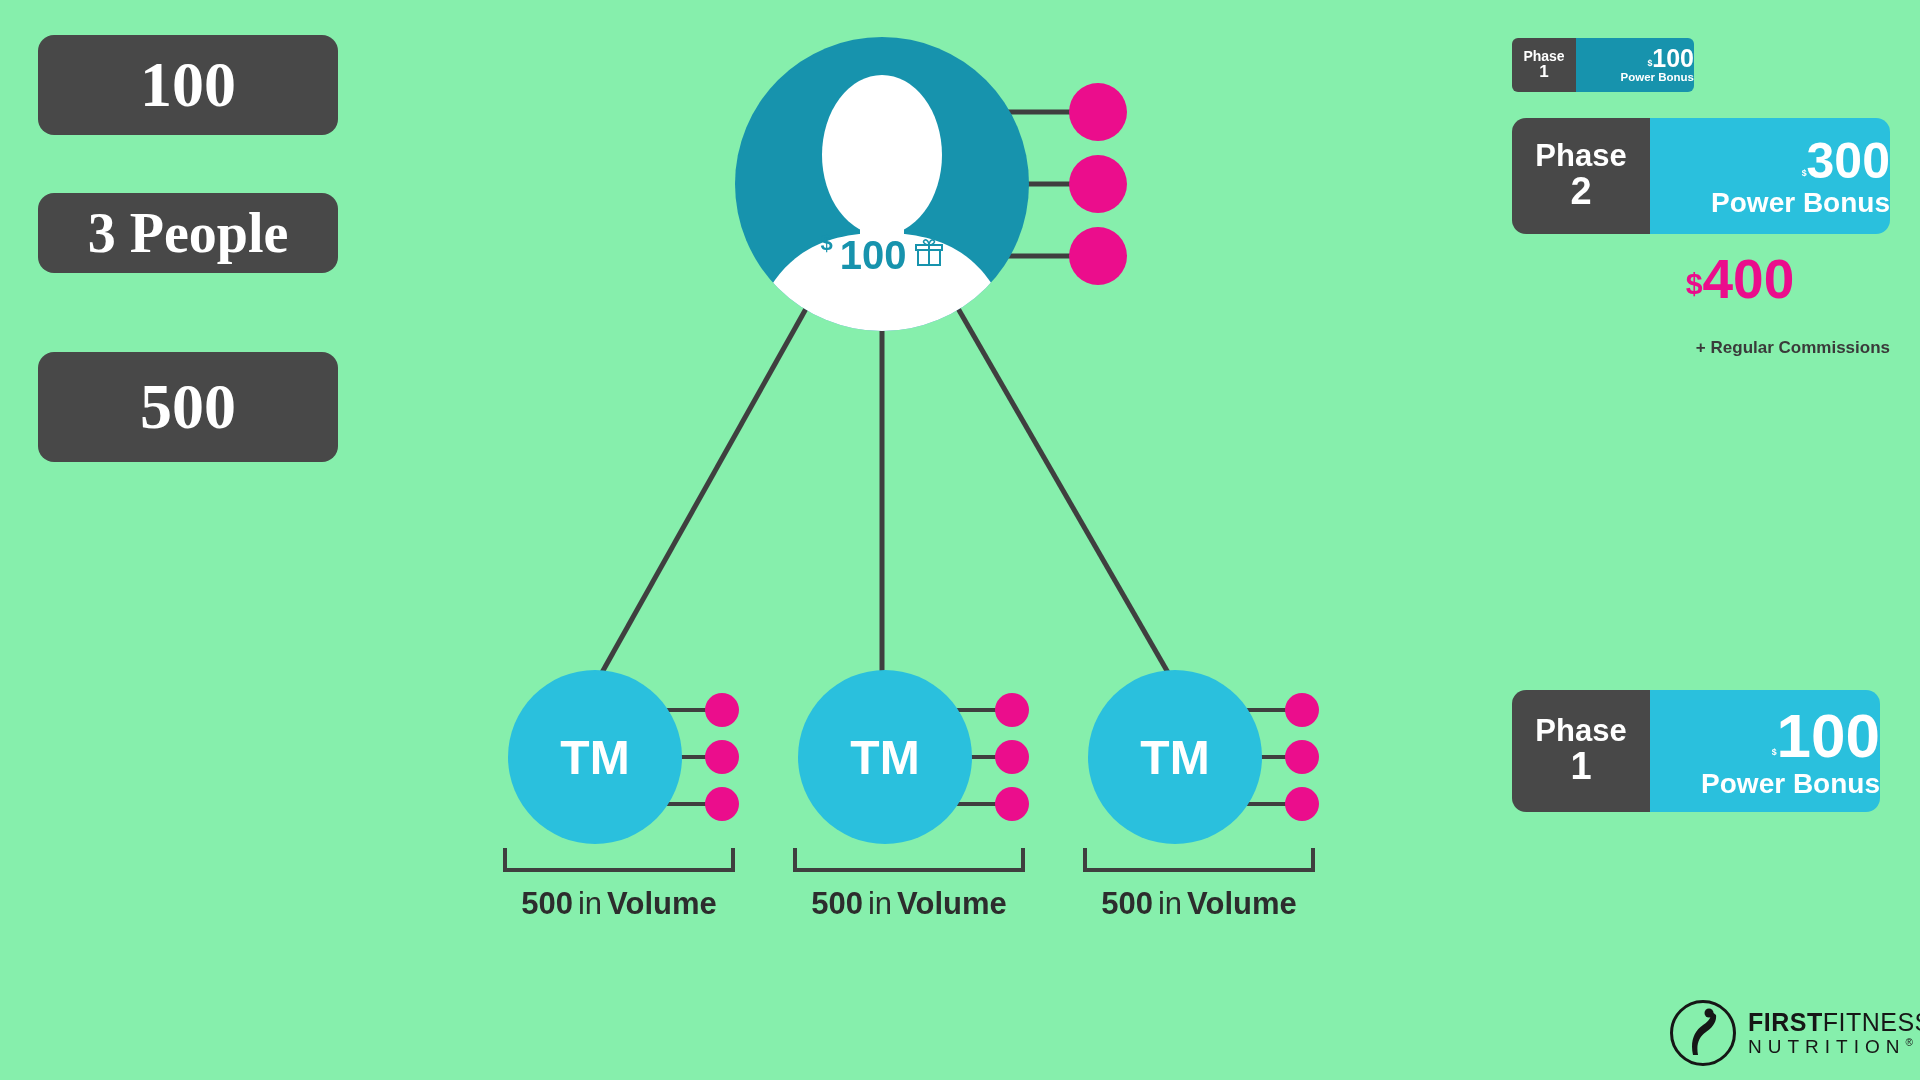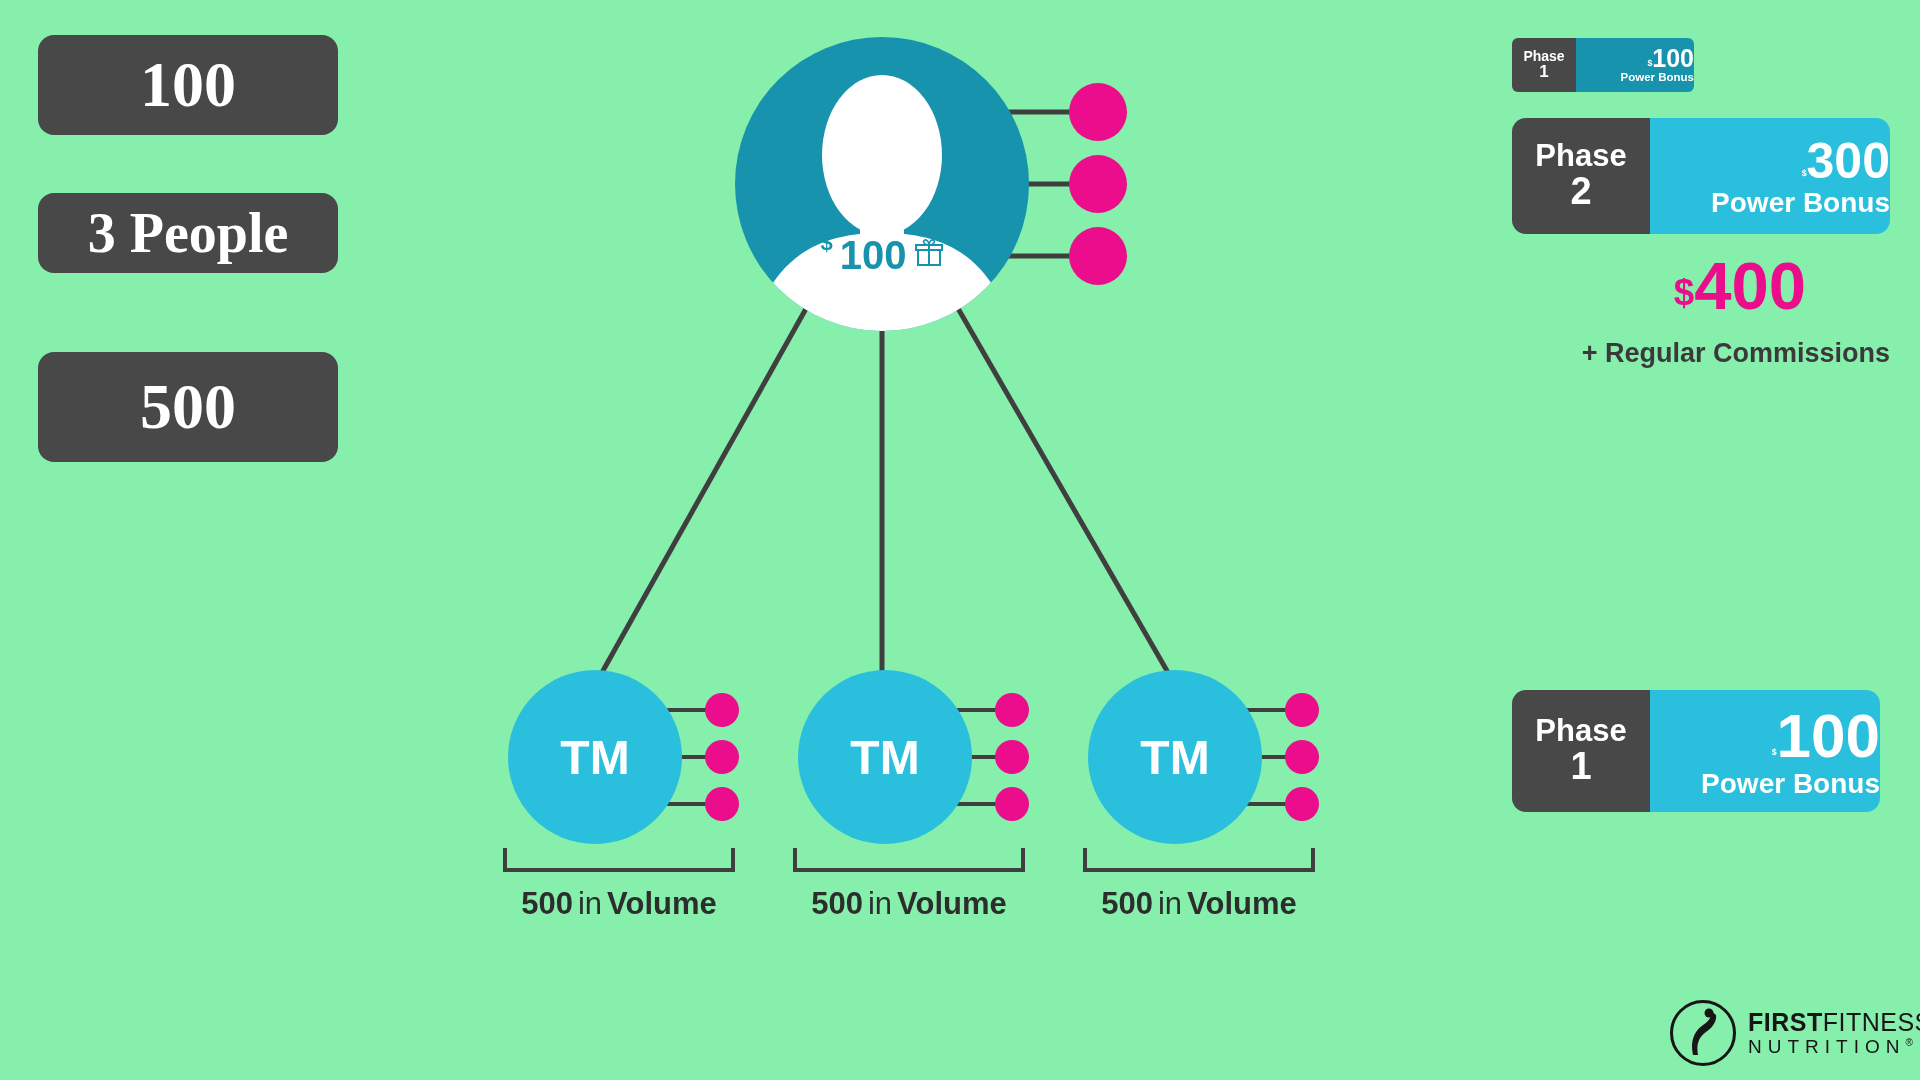--- a/index.html
+++ b/index.html
@@ -62,23 +62,23 @@
   .badge-b .bl{font-size:28px;margin-top:3px}
   .badge-c{left:1512px;top:690px}
   .badge-c .phase{width:138px;height:122px;border-radius:14px 0 0 14px}
   .badge-c .pw{font-size:31px}.badge-c .pn{font-size:38px}
   .badge-c .bonus{width:230px;height:122px;background:#2ac0dd;border-radius:0 14px 14px 0}
   .badge-c .num{font-size:62px;font-weight:800}
   .badge-c .bl{font-size:28px;margin-top:3px}
 
   
   .total-amount{position:absolute;left:1600px;top:252px;width:280px;text-align:center;
-                color:#eb0d8c;font-weight:800;font-size:67px;line-height:1}
+                color:#eb0d8c;font-weight:800;font-size:55px;line-height:1}
   .total-note{position:absolute;left:1512px;top:338px;width:378px;text-align:right;
-              font-weight:700;font-size:27px;color:#3a3a3a}
+              font-weight:700;font-size:17px;color:#3a3a3a}
 
   
   .footnote{position:absolute;left:36px;top:1042px;font-size:22px;color:#222}
 
   
   .logo{position:absolute;left:1668px;top:998px;display:flex;align-items:center;gap:10px;color:#161616}
   .logo-text{display:flex;flex-direction:column;line-height:1.15}
   .logo-line1{font-size:25px;letter-spacing:.5px}
   .lb{font-weight:700}
   .lr{font-weight:400}

